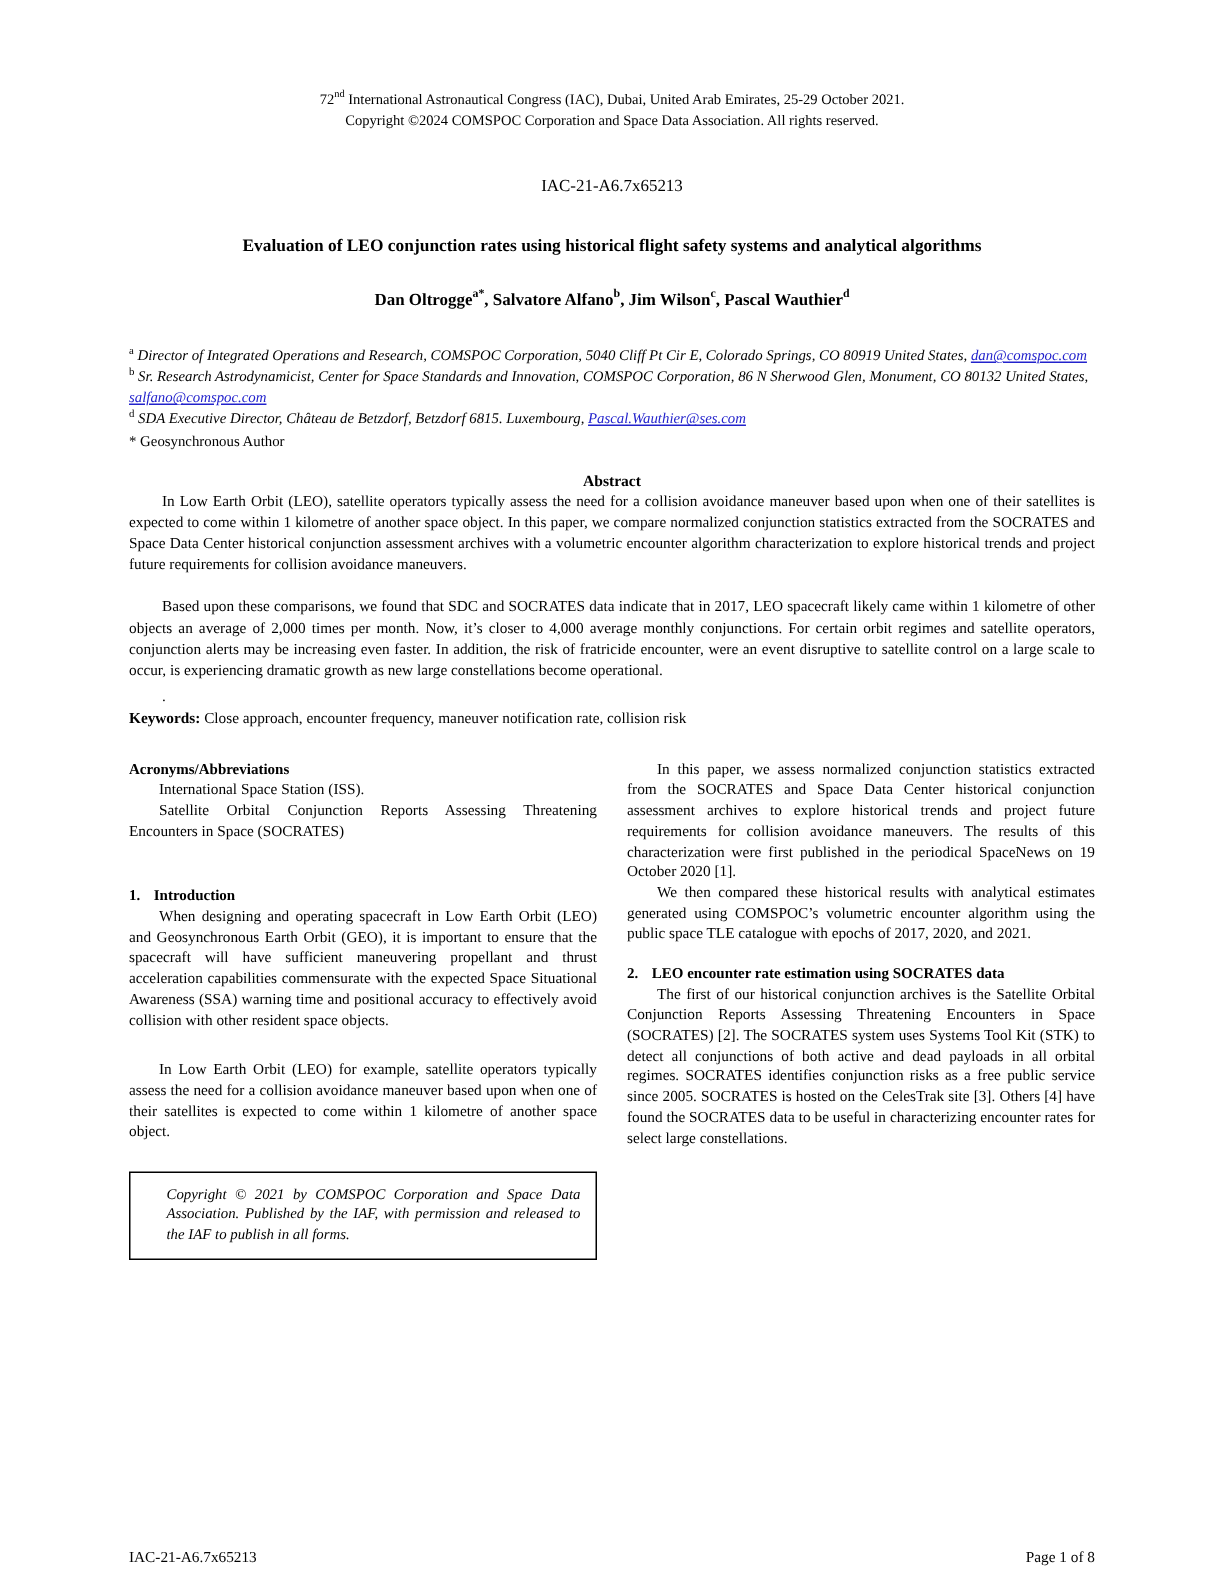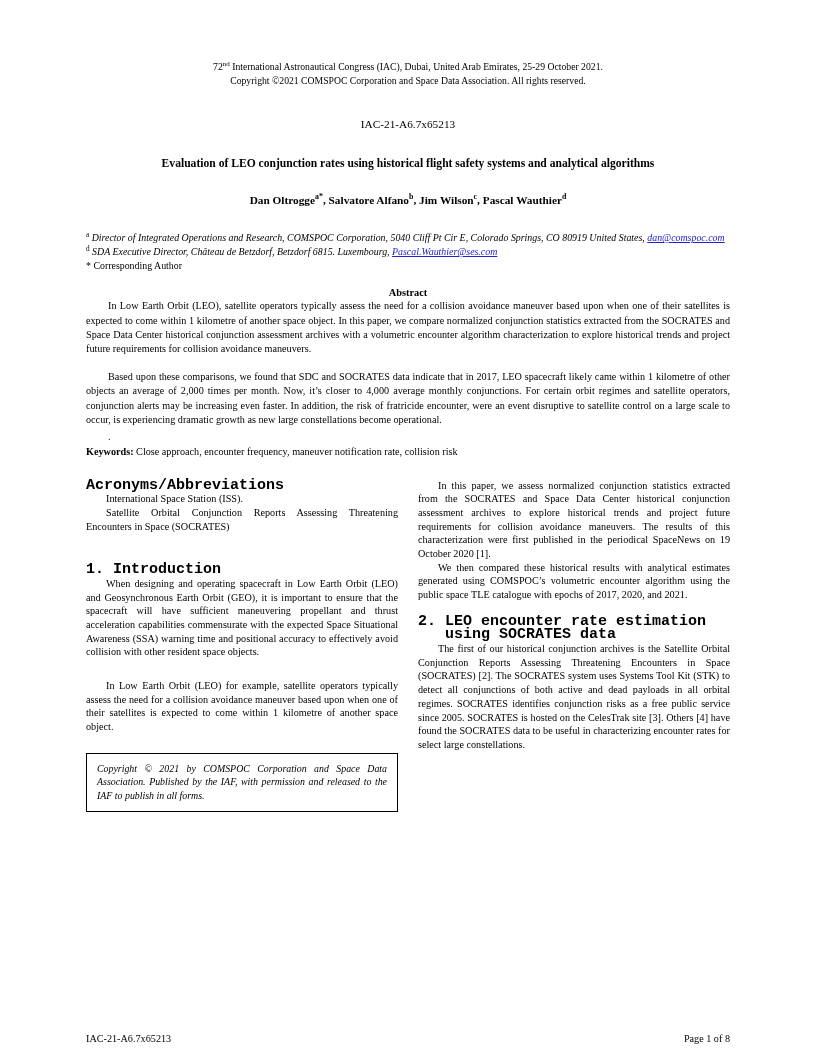--- a/index.html
+++ b/index.html
@@ -123,25 +123,24 @@
     margin-top: 19px;
     display: flex;
     gap: 20px;
   }
   .col {
     width: 312px;
     flex: 0 0 312px;
   }
 
   .sec-head {
-    font-size: 15px;
+    font-size: 10px;
     font-weight: bold;
     line-height: 13.6px;
     margin: 0 0 0 0;
-    font-family: Liberation Mono, monospace;
   }
   .sec-head.numbered {
     display: flex;
     gap: 9px;
   }
   .sec-head.numbered .num { flex: 0 0 auto; }
   .sec-head.numbered .txt { flex: 1 1 auto; }
 
   .body-p {
     font-size: 10.2px;
@@ -151,21 +150,21 @@
     margin: 0;
     hyphens: none;
   }
   .gap-sm { height: 13px; }
   .gap-md { height: 20px; }
   .gap-lg { height: 30px; }
 
   .copyright-box {
     margin-top: 19px;
     border: 1px solid #000000;
-    padding: 8px 10px 9px 10px;
+    padding: 8px 10px 9px 24px;
     font-size: 9.9px;
     line-height: 13.4px;
     font-style: italic;
     text-align: justify;
     box-sizing: border-box;
     width: 312px;
   }
 
   
   .footer {
@@ -178,33 +177,34 @@
     font-size: 10.2px;
   }
 </style>
 </head>
 <body>
 
 <div class="page">
 
   <div class="conf-header">
     <span class="line1"><span>72</span><sup class="ord">nd</sup><span> International Astronautical Congress (IAC), Dubai, United Arab Emirates, 25-29 October 2021.</span></span>
-    <span class="line2">Copyright ©2021 COMSPOC Corporation and Space Data Association. All rights reserved.</span>
+    <span class="line2">Copyright ©2024 COMSPOC Corporation and Space Data Association. All rights reserved.</span>
   </div>
 
   <div class="paper-id">IAC-21-A6.7x65213</div>
 
   <div class="paper-title">Evaluation of LEO conjunction rates using historical flight safety systems and analytical algorithms</div>
 
   <div class="authors"><span>Dan Oltrogge</span><sup>a*</sup><span>, </span><span>Salvatore Alfano</span><sup>b</sup><span>, </span><span>Jim Wilson</span><sup>c</sup><span>, </span><span>Pascal Wauthier</span><sup>d</sup></div>
 
   <div class="affiliations">
     <span class="affil"><sup class="mark">a</sup><span> Director of Integrated Operations and Research, COMSPOC Corporation, 5040 Cliff Pt Cir E, Colorado Springs, CO 80919 United States, </span><a class="email" href="#">dan@comspoc.com</a></span>
+    <span class="affil"><sup class="mark">b</sup><span> Sr. Research Astrodynamicist, Center for Space Standards and Innovation, COMSPOC Corporation, 86 N Sherwood Glen, Monument, CO 80132 United States, </span><a class="email" href="#">salfano@comspoc.com</a></span>
     <span class="affil"><sup class="mark">d</sup><span> SDA Executive Director, Château de Betzdorf, Betzdorf 6815. Luxembourg, </span><a class="email" href="#">Pascal.Wauthier@ses.com</a></span>
-    <span class="corresponding">* Corresponding Author</span>
+    <span class="corresponding">* Geosynchronous Author</span>
   </div>
 
   <div class="abstract-head">Abstract</div>
   <p class="abstract-p">In Low Earth Orbit (LEO), satellite operators typically assess the need for a collision avoidance maneuver based upon when one of their satellites is expected to come within 1 kilometre of another space object.  In this paper, we compare normalized conjunction statistics extracted from the SOCRATES and Space Data Center historical conjunction assessment archives with a volumetric encounter algorithm characterization to explore historical trends and project future requirements for collision avoidance maneuvers.</p>
   <p class="abstract-p second">Based upon these comparisons, we found that SDC and SOCRATES data indicate that in 2017, LEO spacecraft likely came within 1 kilometre of other objects an average of 2,000 times per month. Now, it’s closer to 4,000 average monthly conjunctions.  For certain orbit regimes and satellite operators, conjunction alerts may be increasing even faster.  In addition, the risk of fratricide encounter, were an event disruptive to satellite control on a large scale to occur, is experiencing dramatic growth as new large constellations become operational.</p>
   <p class="stray-dot">.</p>
   <p class="keywords"><b>Keywords:</b><span> Close approach, encounter frequency, maneuver notification rate, collision risk</span></p>
 
   <div class="columns">
 

